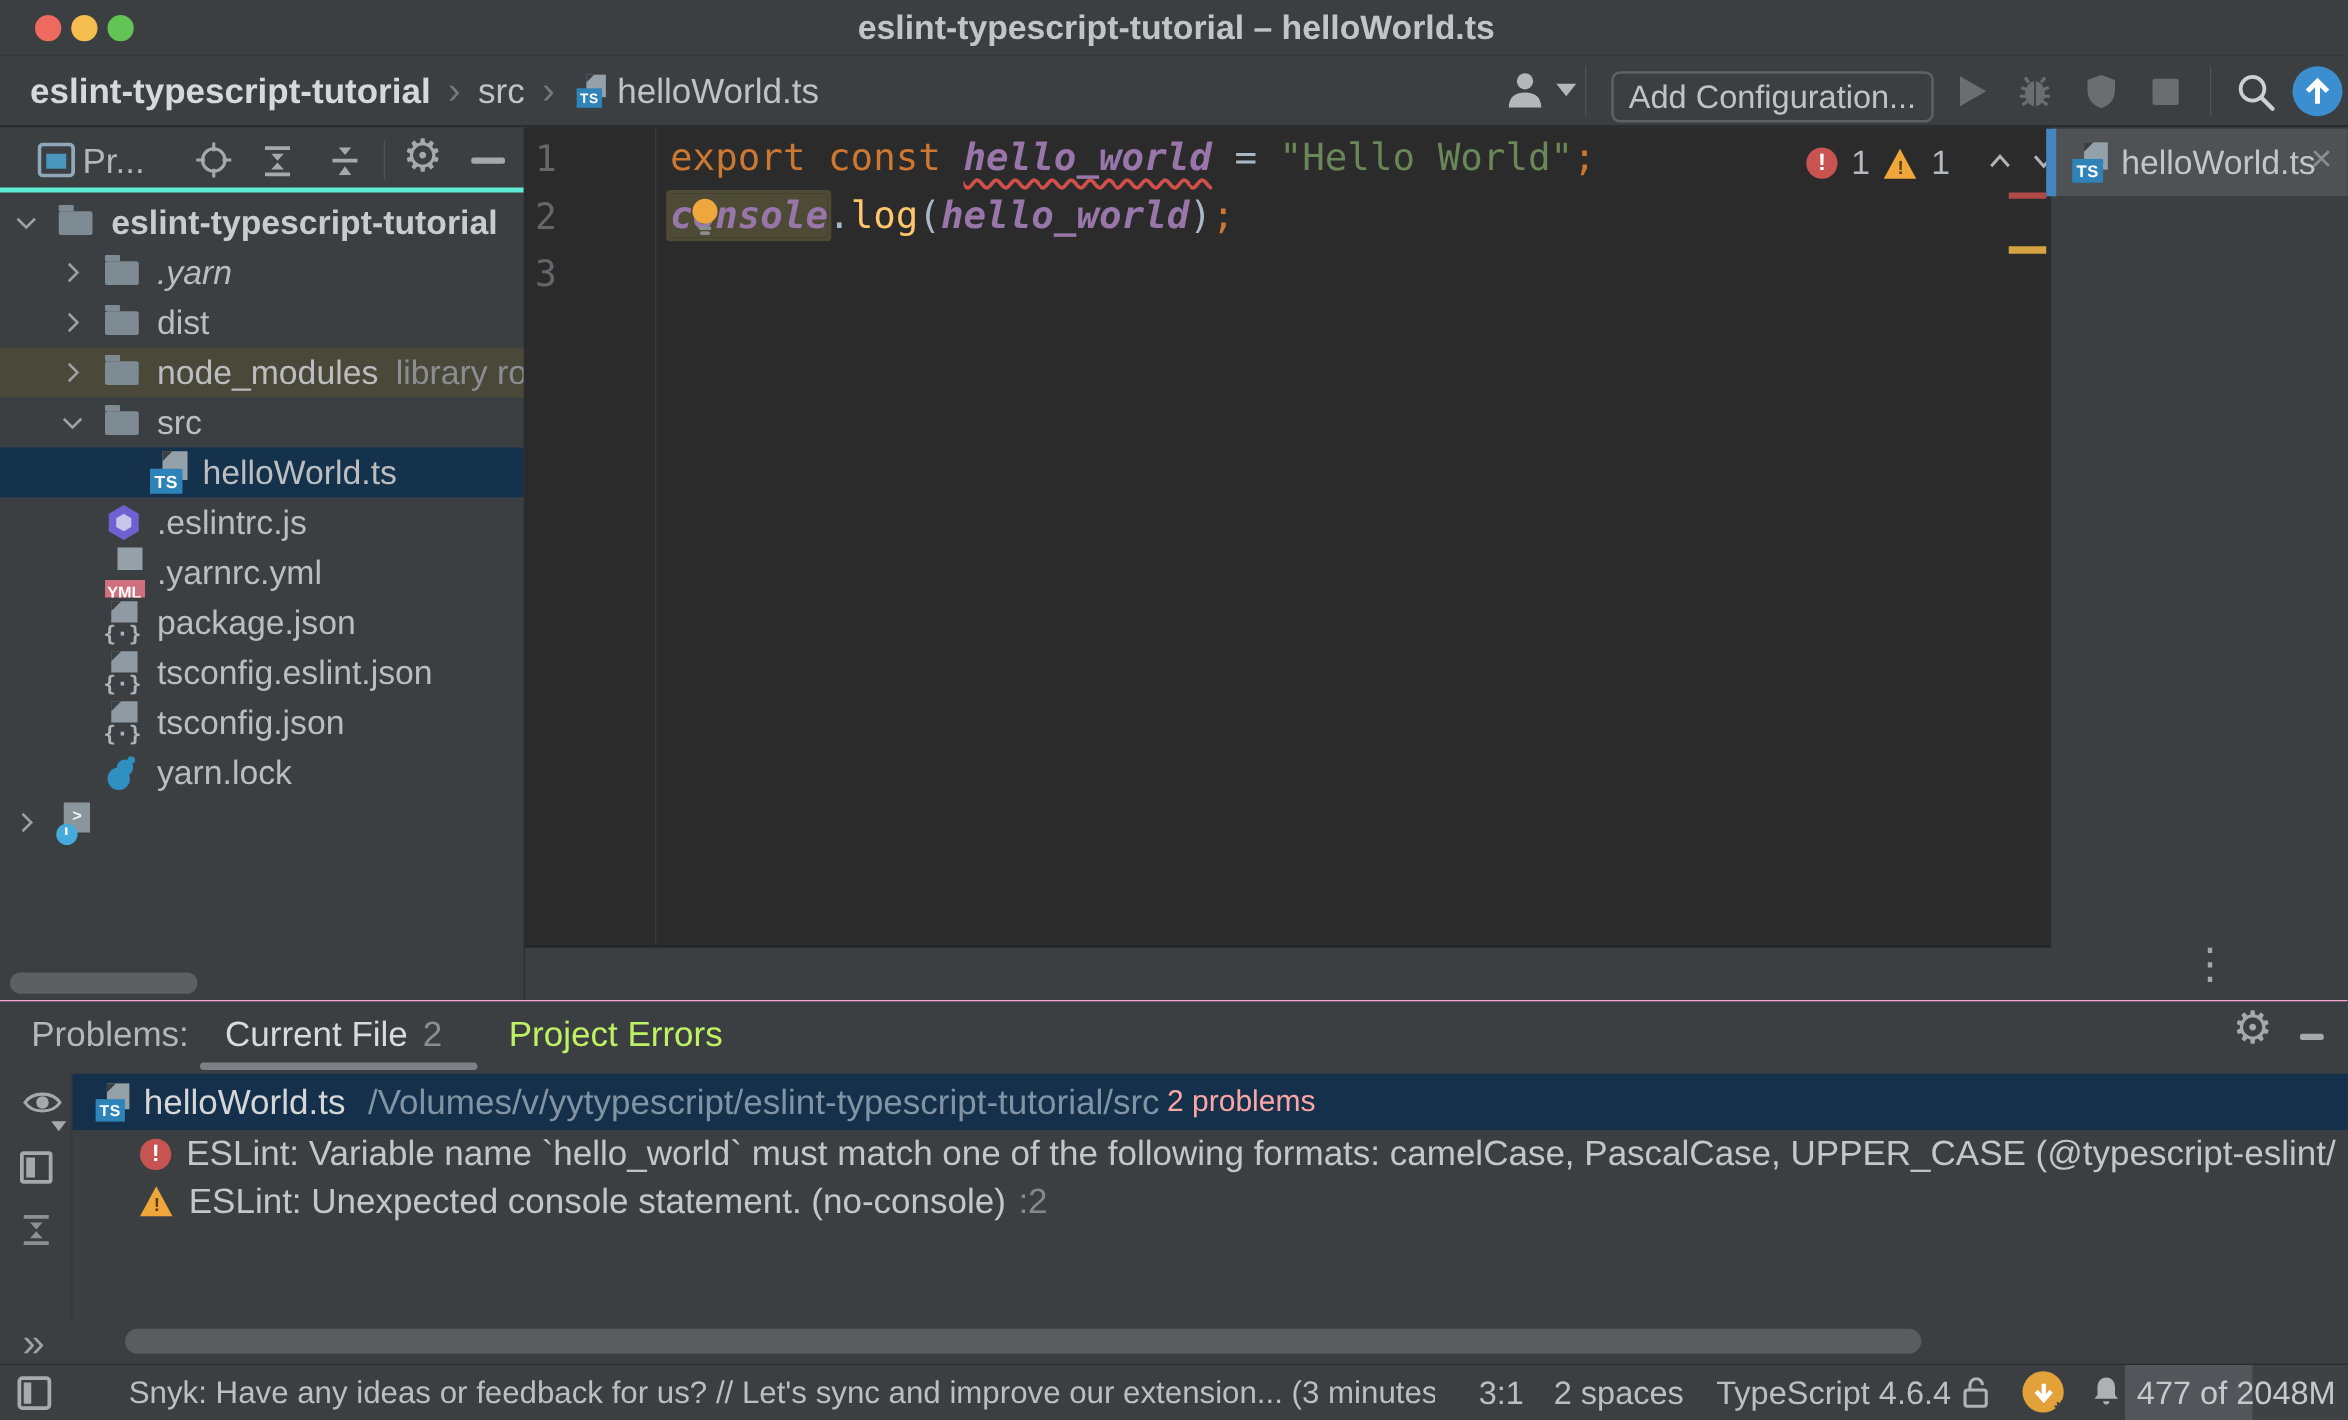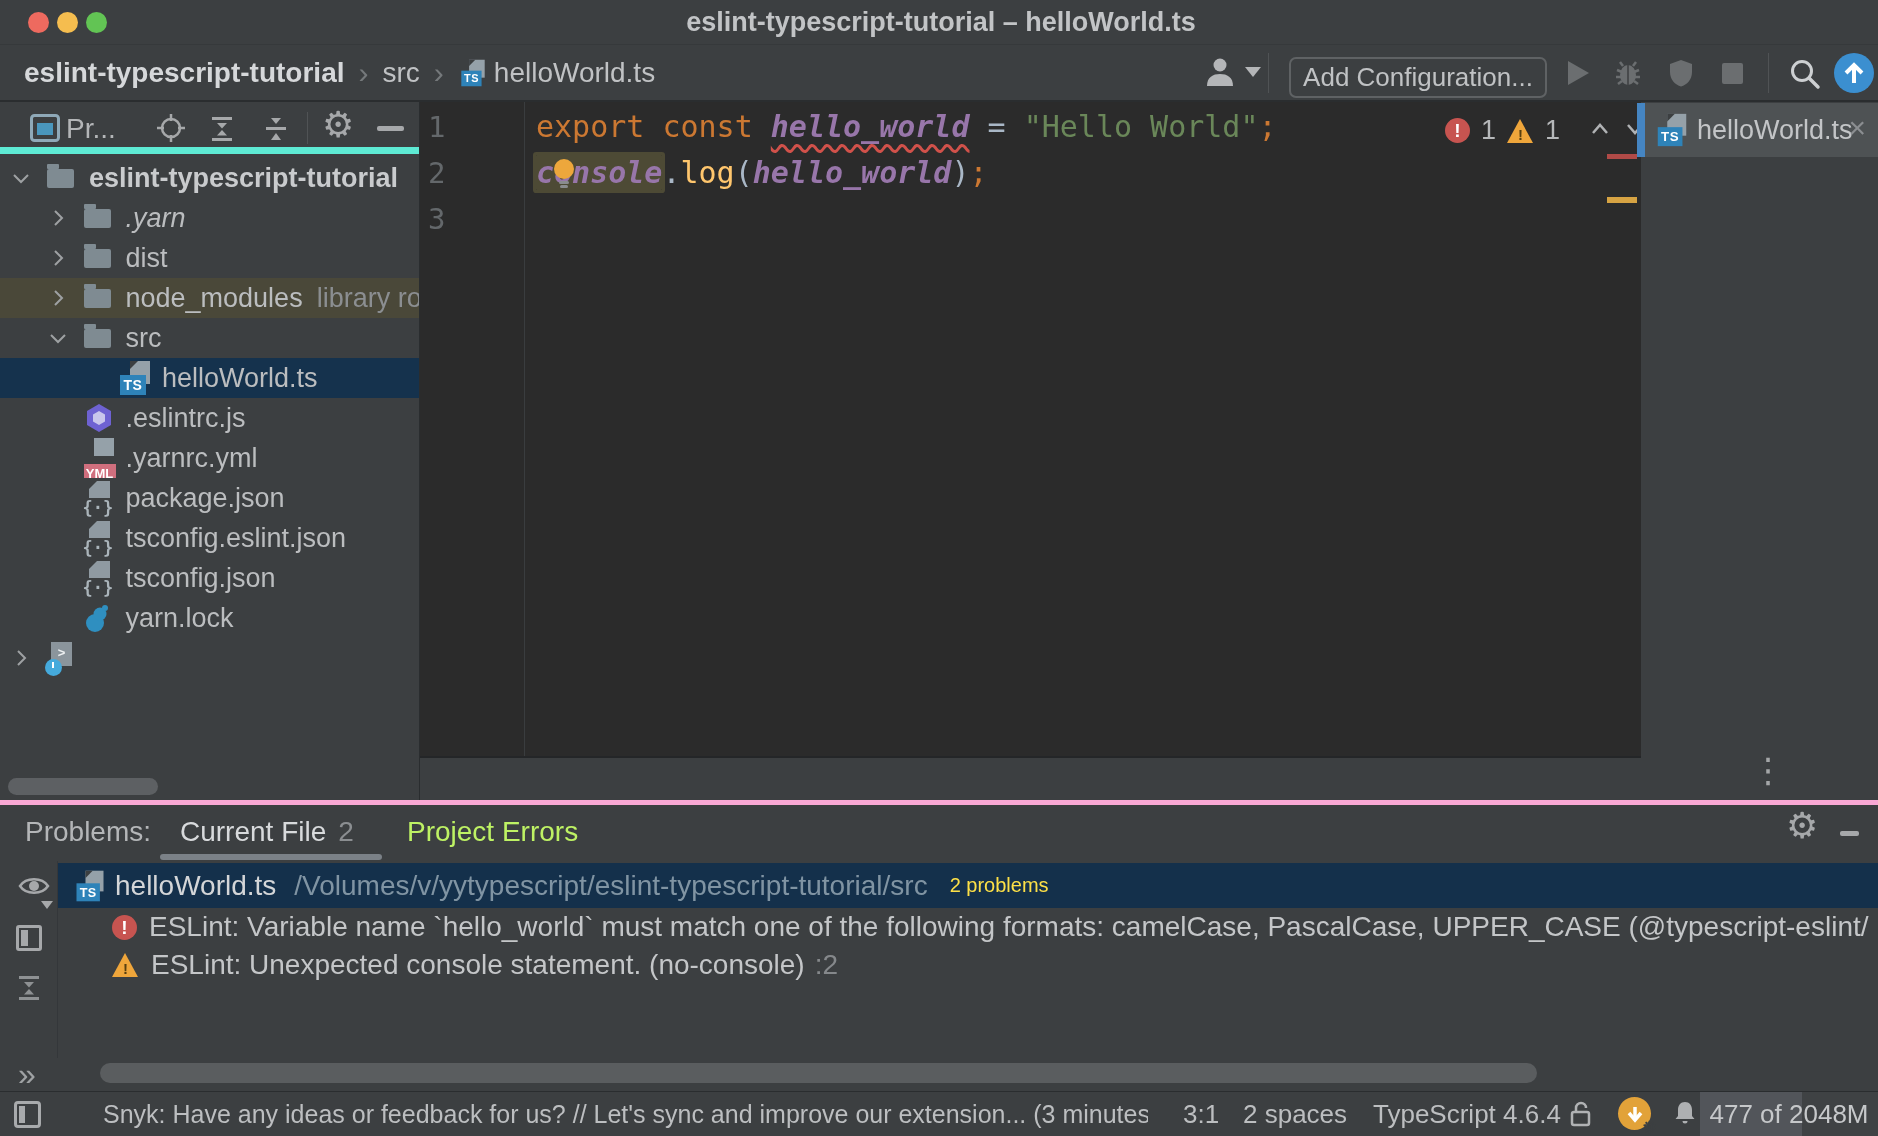--- a/index.html
+++ b/index.html
@@ -28,21 +28,21 @@
     border:2px solid #5f6264;border-radius:7px;color:#c0c2c4;font-size:26px;font-family:"Liberation Sans",sans-serif}
   .tb-play{position:absolute;left:1568px;top:16px;width:0;height:0;border-top:12px solid transparent;border-bottom:12px solid transparent;border-left:21px solid #6b6e70}
   .tb-bug{position:absolute;left:1614px;top:13px}
   .tb-cov{position:absolute;left:1668px;top:13px}
   .tb-stop{position:absolute;left:1722px;top:18px;width:21px;height:21px;background:#6b6e70;border-radius:2px}
   .tb-search{position:absolute;left:1788px;top:12px}
   .tb-update{position:absolute;left:1834px;top:8px;width:40px;height:40px;border-radius:50%;background:#3b8fd0;display:flex;align-items:center;justify-content:center}
 
   
   #project{position:absolute;left:0;top:102px;width:420px;height:698px;background:#3c3f41;border-right:1px solid #2a2d2f;overflow:hidden}
-  .phead{position:relative;height:52px;border-bottom:7px solid #5eead4}
+  .phead{position:relative;height:52px;border-bottom:4px solid #5eead4}
   .ph-title{position:absolute;left:66px;top:11px;font-size:28px;color:#b4b6b8}
   .ph-ic{position:absolute}
   .ph-sep{position:absolute;left:307px;top:10px;width:1px;height:32px;background:#505355}
   .ph-gear{position:absolute;left:322px;top:5px;font-size:36px;line-height:1;color:#a6a8aa}
   .ph-min{position:absolute;left:377px;top:24px;width:27px;height:5px;background:#a6a8aa;border-radius:2px}
   #tree{position:absolute;left:0;top:56px;right:0}
   .trow{height:40px;display:flex;align-items:center;white-space:nowrap;font-size:27px;color:#bbbdbf;overflow:hidden}
   .trow.library{background:#4a4839}
   .trow.selected{background:#15324d}
   .trow .bold{font-weight:700;color:#c9cbcd}
@@ -99,39 +99,39 @@
   
   #rightstrip{position:absolute;left:1641px;top:102px;width:237px;height:698px;background:#3c3f41}
   .tab{position:absolute;left:-4px;top:1px;right:0;height:54px;background:#4e5254;display:flex;align-items:center}
   .tabbar{width:8px;height:100%;background:#4585c2;flex:0 0 8px}
   .tab .ic-ts{transform:scale(0.95);margin-left:12px}
   .tablabel{font-size:27px;color:#c3c5c7;margin-left:10px}
   .tabclose{position:absolute;right:12px;top:8px;font-size:30px;color:#8b8e91}
   .moredots{position:absolute;left:110px;top:648px;font-size:34px;color:#a4a6a8}
 
   
-  #problems{position:absolute;left:0;top:800px;width:1878px;height:258px;background:#3c3f41;border-top:5px solid #f9a8d4}
+  #problems{position:absolute;left:0;top:800px;width:1878px;height:258px;background:#3c3f41;border-top:1px solid #f9a8d4}
   .plabel{position:absolute;left:25px;top:11px;font-size:28px;color:#b4b6b8}
   .ptab{position:absolute;top:11px;font-size:28px}
   .ptab .cnt{color:#8b8e91;margin-left:12px}
   .ptab.active{color:#d8dadc}
   .pt1{left:180px}.pt2{left:407px;color:#bef264}
   .punder{position:absolute;left:160px;top:49px;width:222px;height:6px;background:#7b8187;border-radius:3px}
   .pgear{position:absolute;left:1786px;top:3px;font-size:36px;line-height:1;color:#a6a8aa}
   .pmin{position:absolute;left:1840px;top:26px;width:19px;height:5px;background:#a6a8aa;border-radius:2px}
   .rail{position:absolute;left:0;top:56px;width:58px;bottom:0;border-right:1px solid #34373a}
   .rail .r1{position:absolute;left:17px;top:12px}
   .rail .r1 .caret-down{position:absolute;left:24px;top:28px;border-left:6px solid transparent;border-right:6px solid transparent;border-top:8px solid #a6a8aa}
   .rail .r2{position:absolute;left:16px;top:64px}
   .rail .r3{position:absolute;left:15px;top:114px}
   .filerow{position:absolute;left:58px;right:0;top:58px;height:45px;background:#14304b;display:flex;align-items:center;white-space:nowrap;overflow:hidden}
   .filerow .ic-ts{margin-left:17px;transform:scale(0.9)}
   .fname{font-size:28px;color:#d4d6d8;margin-left:10px}
   .fpath{font-size:28px;color:#8094a3;margin-left:18px}
-  .fbadge{font-size:20px;color:#fde047;margin-left:22px}
+  .fbadge{font-size:24px;color:#fca5a5;margin-left:6px}
   .prow{position:absolute;left:58px;right:0;height:38px;display:flex;align-items:center;font-size:28px;color:#c4c6c8;white-space:nowrap;overflow:hidden}
   .prow .icw{margin-left:54px;display:inline-flex}
   .prow .ptext{margin-left:12px}
   .prow .pref{margin-left:10px;color:#85888b}
 
   
   #hstrip{position:absolute;left:0;top:1058px;width:1878px;height:33px}
   .ovf{position:absolute;left:18px;top:-2px;font-size:32px;color:#9fa2a4}
   .hpill{position:absolute;left:100px;top:5px;width:1437px;height:20px;background:#5a5d5f;border-radius:10px}
   #statusbar{position:absolute;left:0;top:1091px;width:1878px;height:45px;background:#3c3f41;border-top:1px solid #2a2d2f;font-size:26px;color:#bcbec0}

